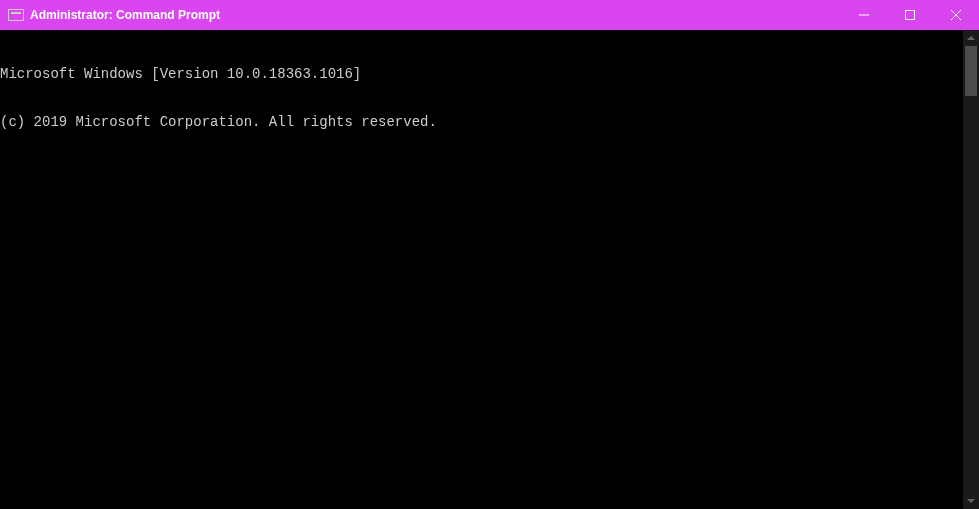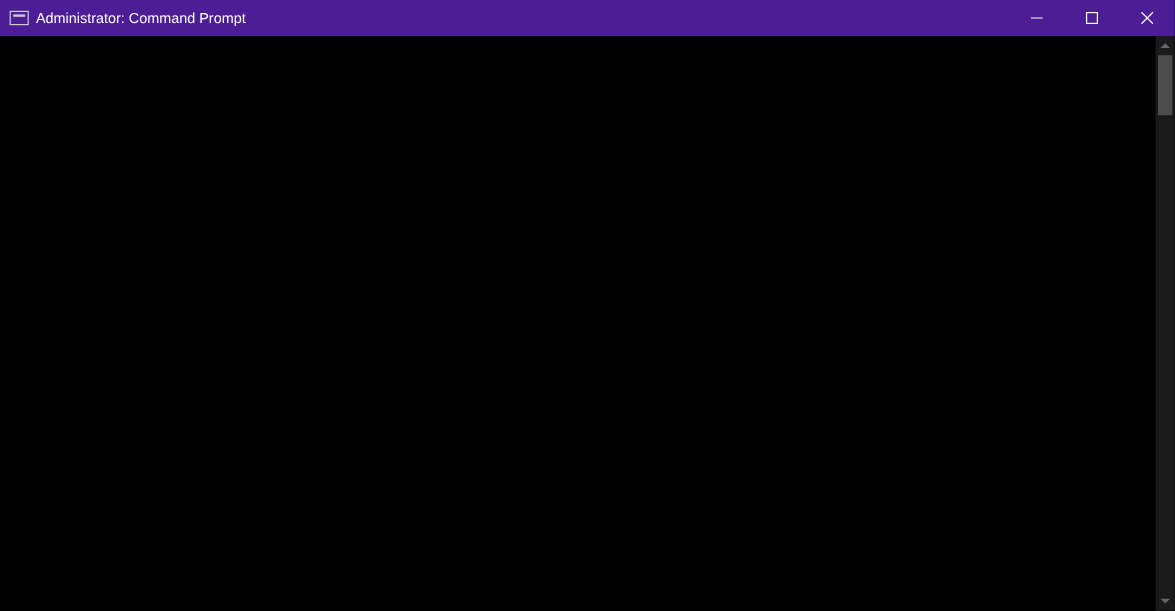--- a/index.html
+++ b/index.html
@@ -6,25 +6,26 @@
     body {
       width: 979px;
       height: 509px;
       background: #000;
       font-family: 'Segoe UI', Tahoma, sans-serif;
       overflow: hidden;
       position: relative;
     }
     .titlebar {
       height: 30px;
-      background: #4c1d95;
+      background: #d946ef;
       display: flex;
       align-items: center;
       color: #fff;
       font-size: 12px;
+      font-weight: bold;
     }
     .titlebar-icon {
       width: 16px;
       height: 12px;
       margin-left: 8px;
       margin-right: 6px;
       border: 1px solid #ccc;
       position: relative;
       display: inline-block;
     }
@@ -141,20 +142,22 @@
     <div class="window-control">
       <svg width="10" height="10">
           <line x1="0" y1="0" x2="10" y2="10" stroke-width="1"></line>
           <line x1="10" y1="0" x2="0" y2="10" stroke-width="1"></line>
         </svg>
     </div>
   </div>
 </div>
 
 <div class="terminal">
+  <span class="terminal-line">Microsoft Windows [Version 10.0.18363.1016]</span>
+  <span class="terminal-line">(c) 2019 Microsoft Corporation. All rights reserved.</span>
   <div class="blank-line"></div>
 </div>
 
 <div class="scrollbar">
   <div class="scrollbar-arrow up"></div>
   <div class="scrollbar-thumb"></div>
   <div class="scrollbar-arrow down"></div>
 </div>
 
 </body></html>

